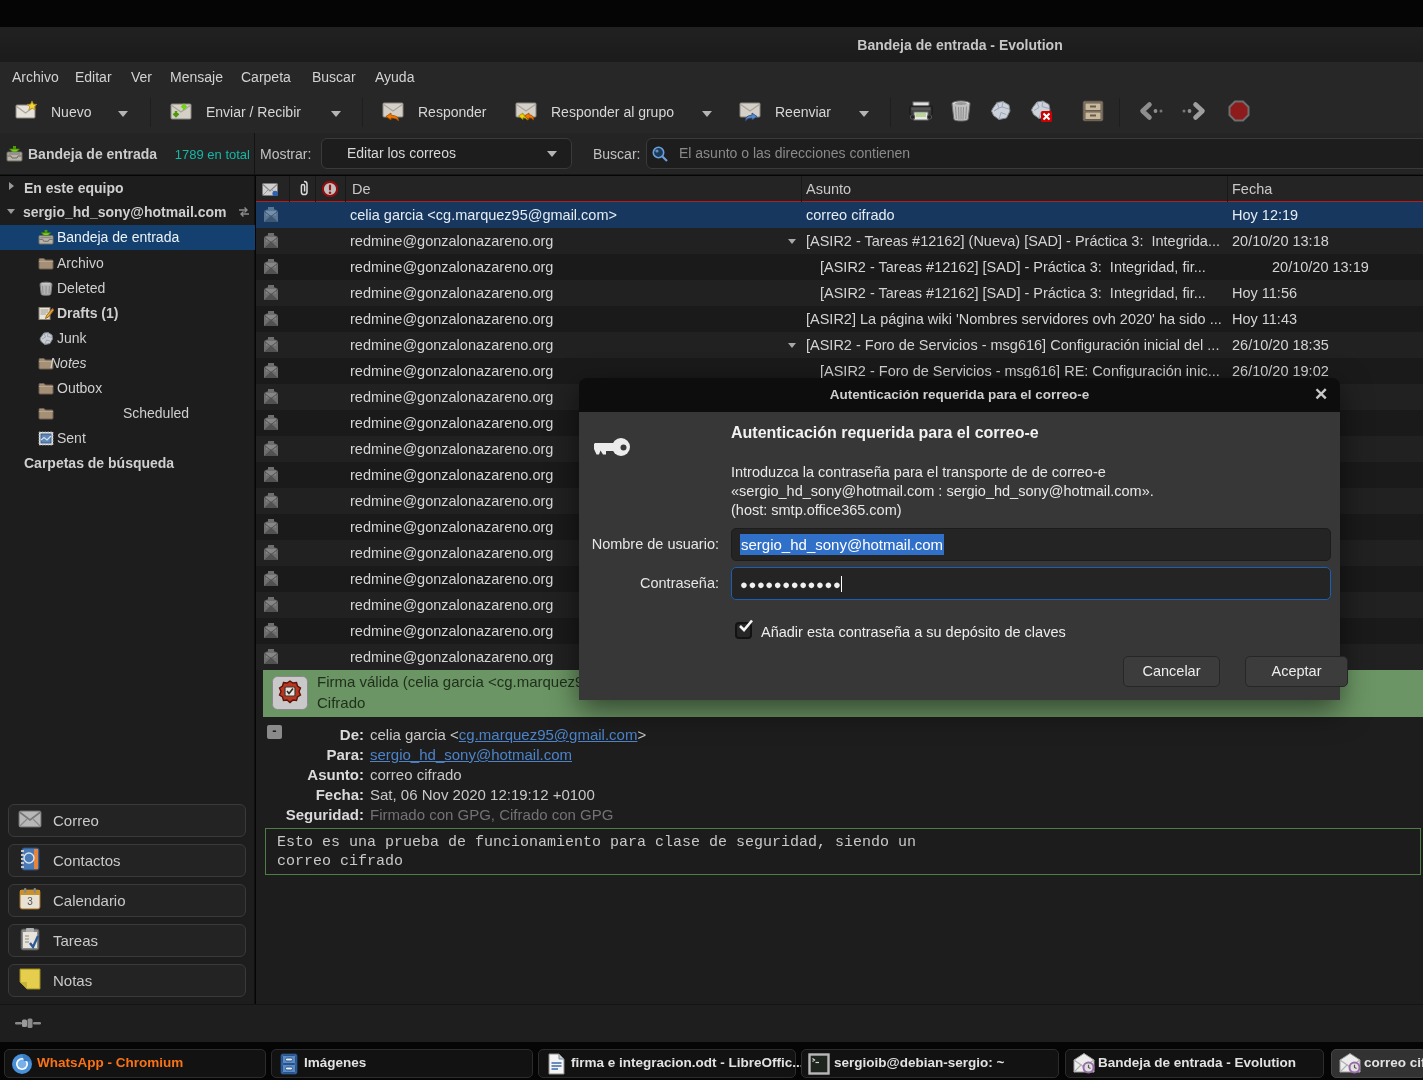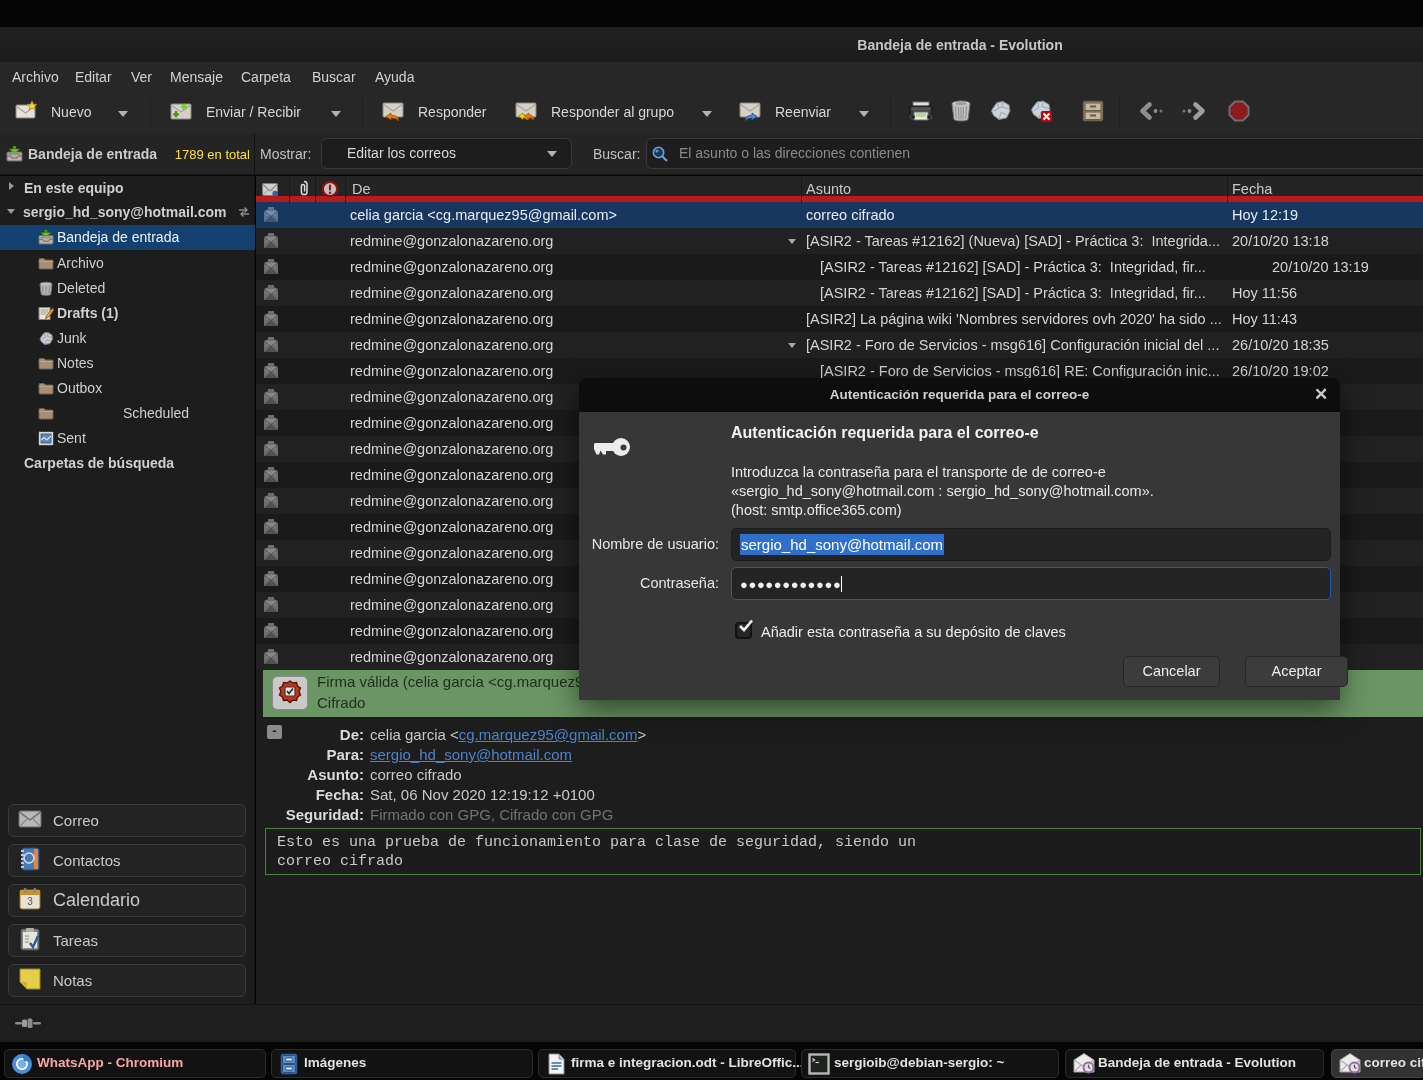--- a/index.html
+++ b/index.html
@@ -35,21 +35,21 @@
 #sidebar { left:0; top:176px; width:255px; height:828px; background:#1d1d1d;
   border-right:1px solid #111; color:#cfcfcf; font-size:14px; }
 .trow { position:absolute; left:0; width:255px; height:25px; line-height:25px; white-space:nowrap; }
 .sel-folder { background:#14406f; color:#eef3f8; }
 .sbtn { position:absolute; left:8px; width:238px; height:33px; background:#232323;
   border:1px solid #3a3a3a; border-radius:6px; color:#c9c9c9; font-size:15px; line-height:31px; }
 
 
 #list { left:256px; top:176px; width:1167px; height:828px; background:#1c1c1c; }
 #listhdr { position:absolute; left:0; top:0; width:1167px; height:26px; background:#242424;
-  border-bottom:6px solid #b91c1c; color:#c8c8c8; font-size:14.5px; }
+  border-bottom:1px solid #b91c1c; color:#c8c8c8; font-size:14.5px; }
 .hsep { position:absolute; top:0; width:1px; height:26px; background:#191919; }
 .mrow { position:absolute; left:0; width:1167px; height:26px; color:#d4d4d4; font-size:14.5px;
   line-height:26px; white-space:nowrap; overflow:hidden; }
 .r-a { background:#212121; }
 .r-b { background:#1a1a1a; }
 .r-sel { background:#17375e; color:#e8eef5; }
 .thcaret { position:absolute; left:532px; top:11px; width:0; height:0;
   border-left:4px solid transparent; border-right:4px solid transparent; border-top:5px solid #a8a8a8; }
 
 
@@ -192,21 +192,21 @@
         <svg class="abs" style="left:6px;top:12px;transform:scale(1.0);transform-origin:0 0;" width="17" height="17" viewBox="0 0 17 17">
           <g>
             <path d="M8.5 1 L8.5 5" stroke="#4e9a06" stroke-width="3"></path>
             <path d="M3.5 4 L13.5 4 L8.5 9 Z" fill="#73d216" stroke="#3d7d06" stroke-width="0.8"></path>
             <rect x="1" y="7" width="15" height="9" rx="1" fill="#b8b4aa" stroke="#6e6a62"></rect>
             <path d="M1.5 11 L5 11 L6 13 L11 13 L12 11 L15.5 11" fill="none" stroke="#6e6a62"></path>
             <rect x="2.5" y="8.2" width="12" height="1.6" fill="#8f8b82"></rect>
           </g>
         </svg>
         <div class="abs" style="left:28px;top:0;height:42px;line-height:42px;font-weight:700;font-size:14px;color:#cccccc;">Bandeja de entrada</div>
-        <div class="abs" style="left:0px;top:0;width:250px;height:42px;line-height:43px;text-align:right;font-size:13px;color:#fde047;">1789 en total</div>
+        <div class="abs" style="left:0px;top:0;width:250px;height:42px;line-height:43px;text-align:right;font-size:13px;color:#14b8a6;">1789 en total</div>
       </div>
       <div class="abs" style="left:260px;top:0;height:42px;line-height:42px;font-size:14px;color:#c2c2c2;">Mostrar:</div>
       <div class="combo" style="left:321px;top:5px;width:251px;height:31px;"></div>
       <div class="abs" style="left:347px;top:5px;height:31px;line-height:31px;font-size:14px;color:#d8d8d8;">Editar los correos</div>
       <div class="dcaret" style="left:547px;top:18px;"></div>
       <div class="abs" style="left:593px;top:0;height:42px;line-height:42px;font-size:14px;color:#c2c2c2;">Buscar:</div>
       <div class="combo" style="left:646px;top:5px;width:790px;height:31px;"></div>
       <svg class="abs" style="left:651px;top:12px;" width="18" height="18" viewBox="0 0 18 18">
         <circle cx="7.5" cy="7.5" r="5.2" fill="#1a3a5c" stroke="#6a9fd8" stroke-width="1.6"></circle>
         <path d="M11.5 11.5 L16 16" stroke="#6a9fd8" stroke-width="2.2"></path>
@@ -254,21 +254,21 @@
       <div class="trow" style="top:125px;left:57px;width:198px;font-weight:700;">Drafts (1)</div>
       <svg class="abs" style="left:38px;top:155px;" width="17" height="15" viewBox="0 0 17 15">
         <path d="M3 6 L6 2 L10 1.5 L14 4 L14.5 8 L12 12.5 L7 13.5 L3.5 11 L2 8 Z" fill="#c9cdd1" stroke="#7d838a"></path>
         <path d="M6 2 L7.5 6 L4 8 M10 1.5 L9.5 5.5 L14 6.5 M7 13.5 L8.5 9 L12 10" fill="none" stroke="#99a0b3" stroke-width="0.9"></path>
       </svg>
       <div class="trow" style="top:150px;left:57px;width:198px;">Junk</div>
       <svg class="abs" style="left:38px;top:180px;" width="16" height="15" viewBox="0 0 16 15">
         <path d="M1 3.5 Q1 2.5 2 2.5 L6 2.5 L7.5 4 L14 4 Q15 4 15 5 L15 12 Q15 13 14 13 L2 13 Q1 13 1 12 Z" fill="#a59077" stroke="#6e6053"></path>
         <path d="M1 5.5 L15 5.5" stroke="#b8a68e" stroke-width="1"></path>
       </svg>
-      <div class="trow" style="top:175px;left:57px;width:198px;">Notes</div>
+      <div class="trow" style="top:175px;left:50px;width:198px;font-style:italic;">Notes</div>
       <svg class="abs" style="left:38px;top:205px;" width="16" height="15" viewBox="0 0 16 15">
         <path d="M1 3.5 Q1 2.5 2 2.5 L6 2.5 L7.5 4 L14 4 Q15 4 15 5 L15 12 Q15 13 14 13 L2 13 Q1 13 1 12 Z" fill="#a59077" stroke="#6e6053"></path>
         <path d="M1 5.5 L15 5.5" stroke="#b8a68e" stroke-width="1"></path>
       </svg>
       <div class="trow" style="top:200px;left:57px;width:198px;">Outbox</div>
       <svg class="abs" style="left:38px;top:230px;" width="16" height="15" viewBox="0 0 16 15">
         <path d="M1 3.5 Q1 2.5 2 2.5 L6 2.5 L7.5 4 L14 4 Q15 4 15 5 L15 12 Q15 13 14 13 L2 13 Q1 13 1 12 Z" fill="#a59077" stroke="#6e6053"></path>
         <path d="M1 5.5 L15 5.5" stroke="#b8a68e" stroke-width="1"></path>
       </svg>
       <div class="trow" style="top:225px;left:57px;width:198px;text-align:center;">Scheduled</div>
@@ -295,21 +295,21 @@
       </svg>
       <div class="abs" style="left:53px;top:668px;height:33px;line-height:33px;font-size:15px;color:#c9c9c9;">Contactos</div>
       <div class="sbtn" style="top:708px;"></div>
       <svg class="abs" style="left:18px;top:711px;" width="24" height="24" viewBox="0 0 24 24">
         <rect x="2" y="3" width="20" height="19" rx="2" fill="#e8e2d4" stroke="#a5701e"></rect>
         <rect x="2" y="3" width="20" height="5" fill="#c8922e"></rect>
         <rect x="6" y="1" width="2.4" height="5" rx="1" fill="#888"></rect>
         <rect x="15.6" y="1" width="2.4" height="5" rx="1" fill="#888"></rect>
         <text x="12" y="18" font-size="10" fill="#555" text-anchor="middle" font-family="Liberation Sans">3</text>
       </svg>
-      <div class="abs" style="left:53px;top:708px;height:33px;line-height:33px;font-size:18px;color:#c9c9c9;">Calendario</div>
+      <div class="abs" style="left:53px;top:708px;height:33px;line-height:33px;font-size:15px;color:#c9c9c9;">Calendario</div>
       <div class="sbtn" style="top:748px;"></div>
       <svg class="abs" style="left:18px;top:751px;" width="24" height="24" viewBox="0 0 24 24">
         <rect x="3" y="2" width="18" height="21" rx="2" fill="#8a8a8a" stroke="#4a4a4a"></rect>
         <rect x="5" y="5" width="14" height="16" fill="#e8e4da"></rect>
         <rect x="8" y="1" width="8" height="4" rx="1" fill="#b0b0b0"></rect>
         <path d="M7 9 L11 9 M7 12 L11 12 M7 15 L11 15" stroke="#888" stroke-width="1.2"></path>
         <path d="M12 16 L15 20 L20 9" fill="none" stroke="#2a5a9a" stroke-width="2.4"></path>
       </svg>
       <div class="abs" style="left:53px;top:748px;height:33px;line-height:33px;font-size:15px;color:#c9c9c9;">Tareas</div>
       <div class="sbtn" style="top:788px;"></div>
@@ -556,21 +556,21 @@
       </svg>
     </div>
     <div id="taskbar" class="abs">
       <div class="task" style="left:4px;width:262px;"></div>
       <svg class="abs" style="left:11px;top:11px;" width="22" height="22" viewBox="0 0 22 22">
         <circle cx="11" cy="11" r="10" fill="#4a90d9"></circle>
         <circle cx="11" cy="11" r="6" fill="#fff"></circle>
         <circle cx="11" cy="11" r="4.4" fill="#7ab0e8"></circle>
         <path d="M11 1 A10 10 0 0 1 20.6 8.4 L13 8 Z" fill="#3a7cc4"></path>
       </svg>
-      <div class="abs" style="left:37px;top:7px;height:29px;line-height:28px;font-size:13.5px;font-weight:700;color:#fca5a5;white-space:nowrap;">WhatsApp - Chromium</div>
+      <div class="abs" style="left:37px;top:7px;height:29px;line-height:28px;font-size:13.5px;font-weight:700;color:#f97316;white-space:nowrap;">WhatsApp - Chromium</div>
       <div class="task" style="left:271px;width:262px;"></div>
       <svg class="abs" style="left:278px;top:11px;" width="22" height="22" viewBox="0 0 22 22">
         <rect x="3" y="1" width="16" height="20" rx="1.5" fill="#3d72b4" stroke="#1e4470"></rect>
         <rect x="4.5" y="2.5" width="13" height="8" rx="1" fill="#5a8cc8" stroke="#2a5288"></rect>
         <rect x="4.5" y="11.5" width="13" height="8" rx="1" fill="#5a8cc8" stroke="#2a5288"></rect>
         <rect x="7.5" y="5" width="7" height="3" rx="1.4" fill="#e8eef5" stroke="#2a5288"></rect>
         <rect x="7.5" y="14" width="7" height="3" rx="1.4" fill="#e8eef5" stroke="#2a5288"></rect>
       </svg>
       <div class="abs" style="left:304px;top:7px;height:29px;line-height:28px;font-size:13.5px;font-weight:700;color:#e2e2e2;white-space:nowrap;">Imágenes</div>
       <div class="task" style="left:538px;width:258px;"></div>

